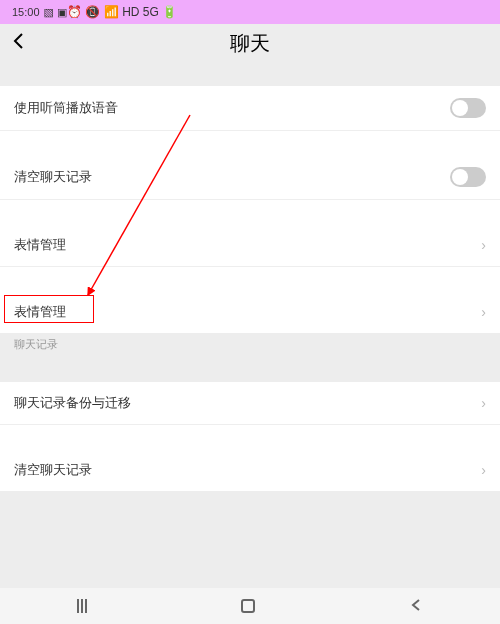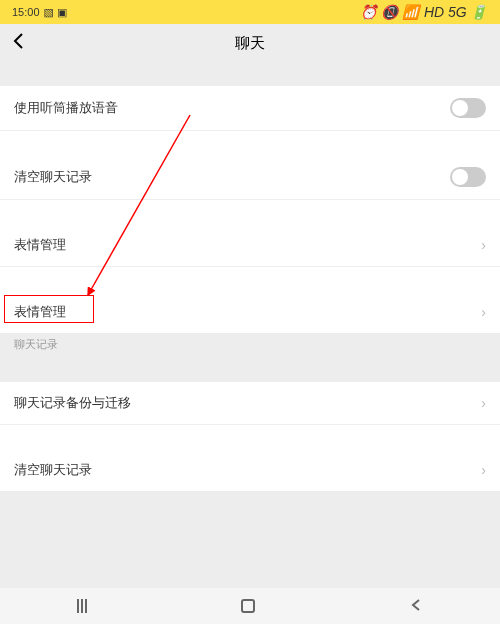--- a/index.html
+++ b/index.html
@@ -10,57 +10,55 @@
     }
     body {
       width: 500px;
       height: 624px;
       background: #ededed;
       position: relative;
       overflow: hidden;
     }
     .status-bar {
       height: 24px;
-      background: #fde047;
-      display: flex;
-      justify-content: space-between;
+      background: #f0abfc;
+      display: flex;
       align-items: center;
       padding: 4px 12px;
       font-size: 11px;
       color: #333;
     }
     .status-left {
       display: flex;
       align-items: center;
       gap: 4px;
     }
     .status-right {
       display: flex;
       align-items: center;
       gap: 4px;
-      font-size: 14px;
-      font-style: italic;
+      font-size: 12px;
     }
     .nav-bar {
       height: 38px;
       background: #ededed;
       display: flex;
       align-items: center;
       position: relative;
     }
     .back-btn {
       position: absolute;
       left: 12px;
       font-size: 20px;
       color: #000;
       cursor: pointer;
     }
     .nav-title {
       margin: 0 auto;
-      font-size: 15px;
+      font-size: 20px;
       color: #000;
       font-weight: 500;
       text-align: center;
     }
     .list-item {
       background: #fff;
       display: flex;
       align-items: center;
       justify-content: space-between;
       padding: 12px 14px;

